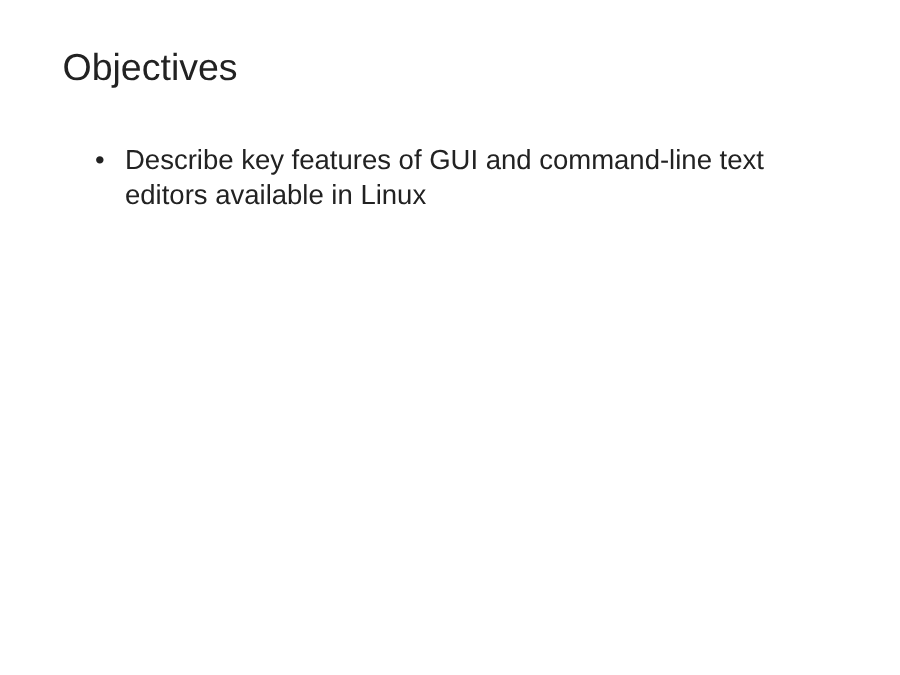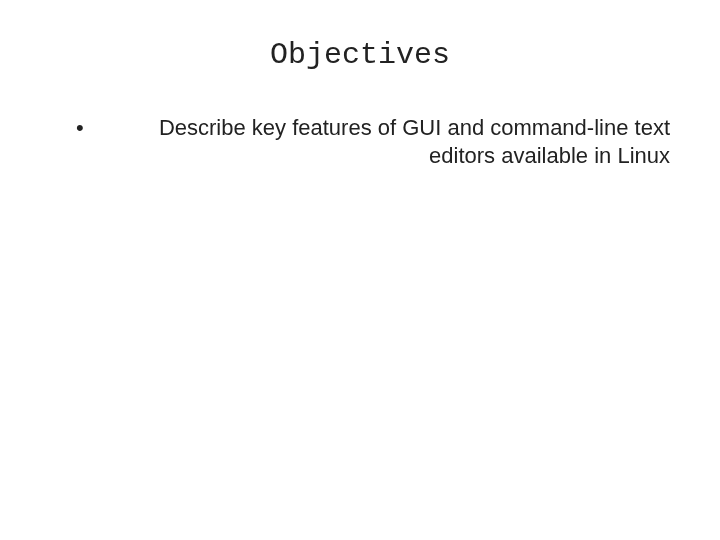--- a/index.html
+++ b/index.html
@@ -1,35 +1,32 @@
 <!DOCTYPE html>
 <html><head>
   <meta charset="utf-8">
   <style>
     * {
       margin: 0;
       padding: 0;
       box-sizing: border-box;
-      text-align: right;
     }
     body {
       width: 720px;
       height: 540px;
       background: #ffffff;
       font-family: Arial, Helvetica, sans-serif;
       color: #222;
       padding: 30px 50px 30px 50px;
     }
     .title {
-      text-align: center;
       font-size: 30px;
       font-weight: 400;
       margin-top: 8px;
       margin-bottom: 42px;
-      font-family: Liberation Mono, monospace;
     }
     .bullets {
       list-style: none;
       padding-left: 26px;
     }
     .bullets li {
       font-size: 22px;
       line-height: 1.25;
       margin-bottom: 4px;
       position: relative;

